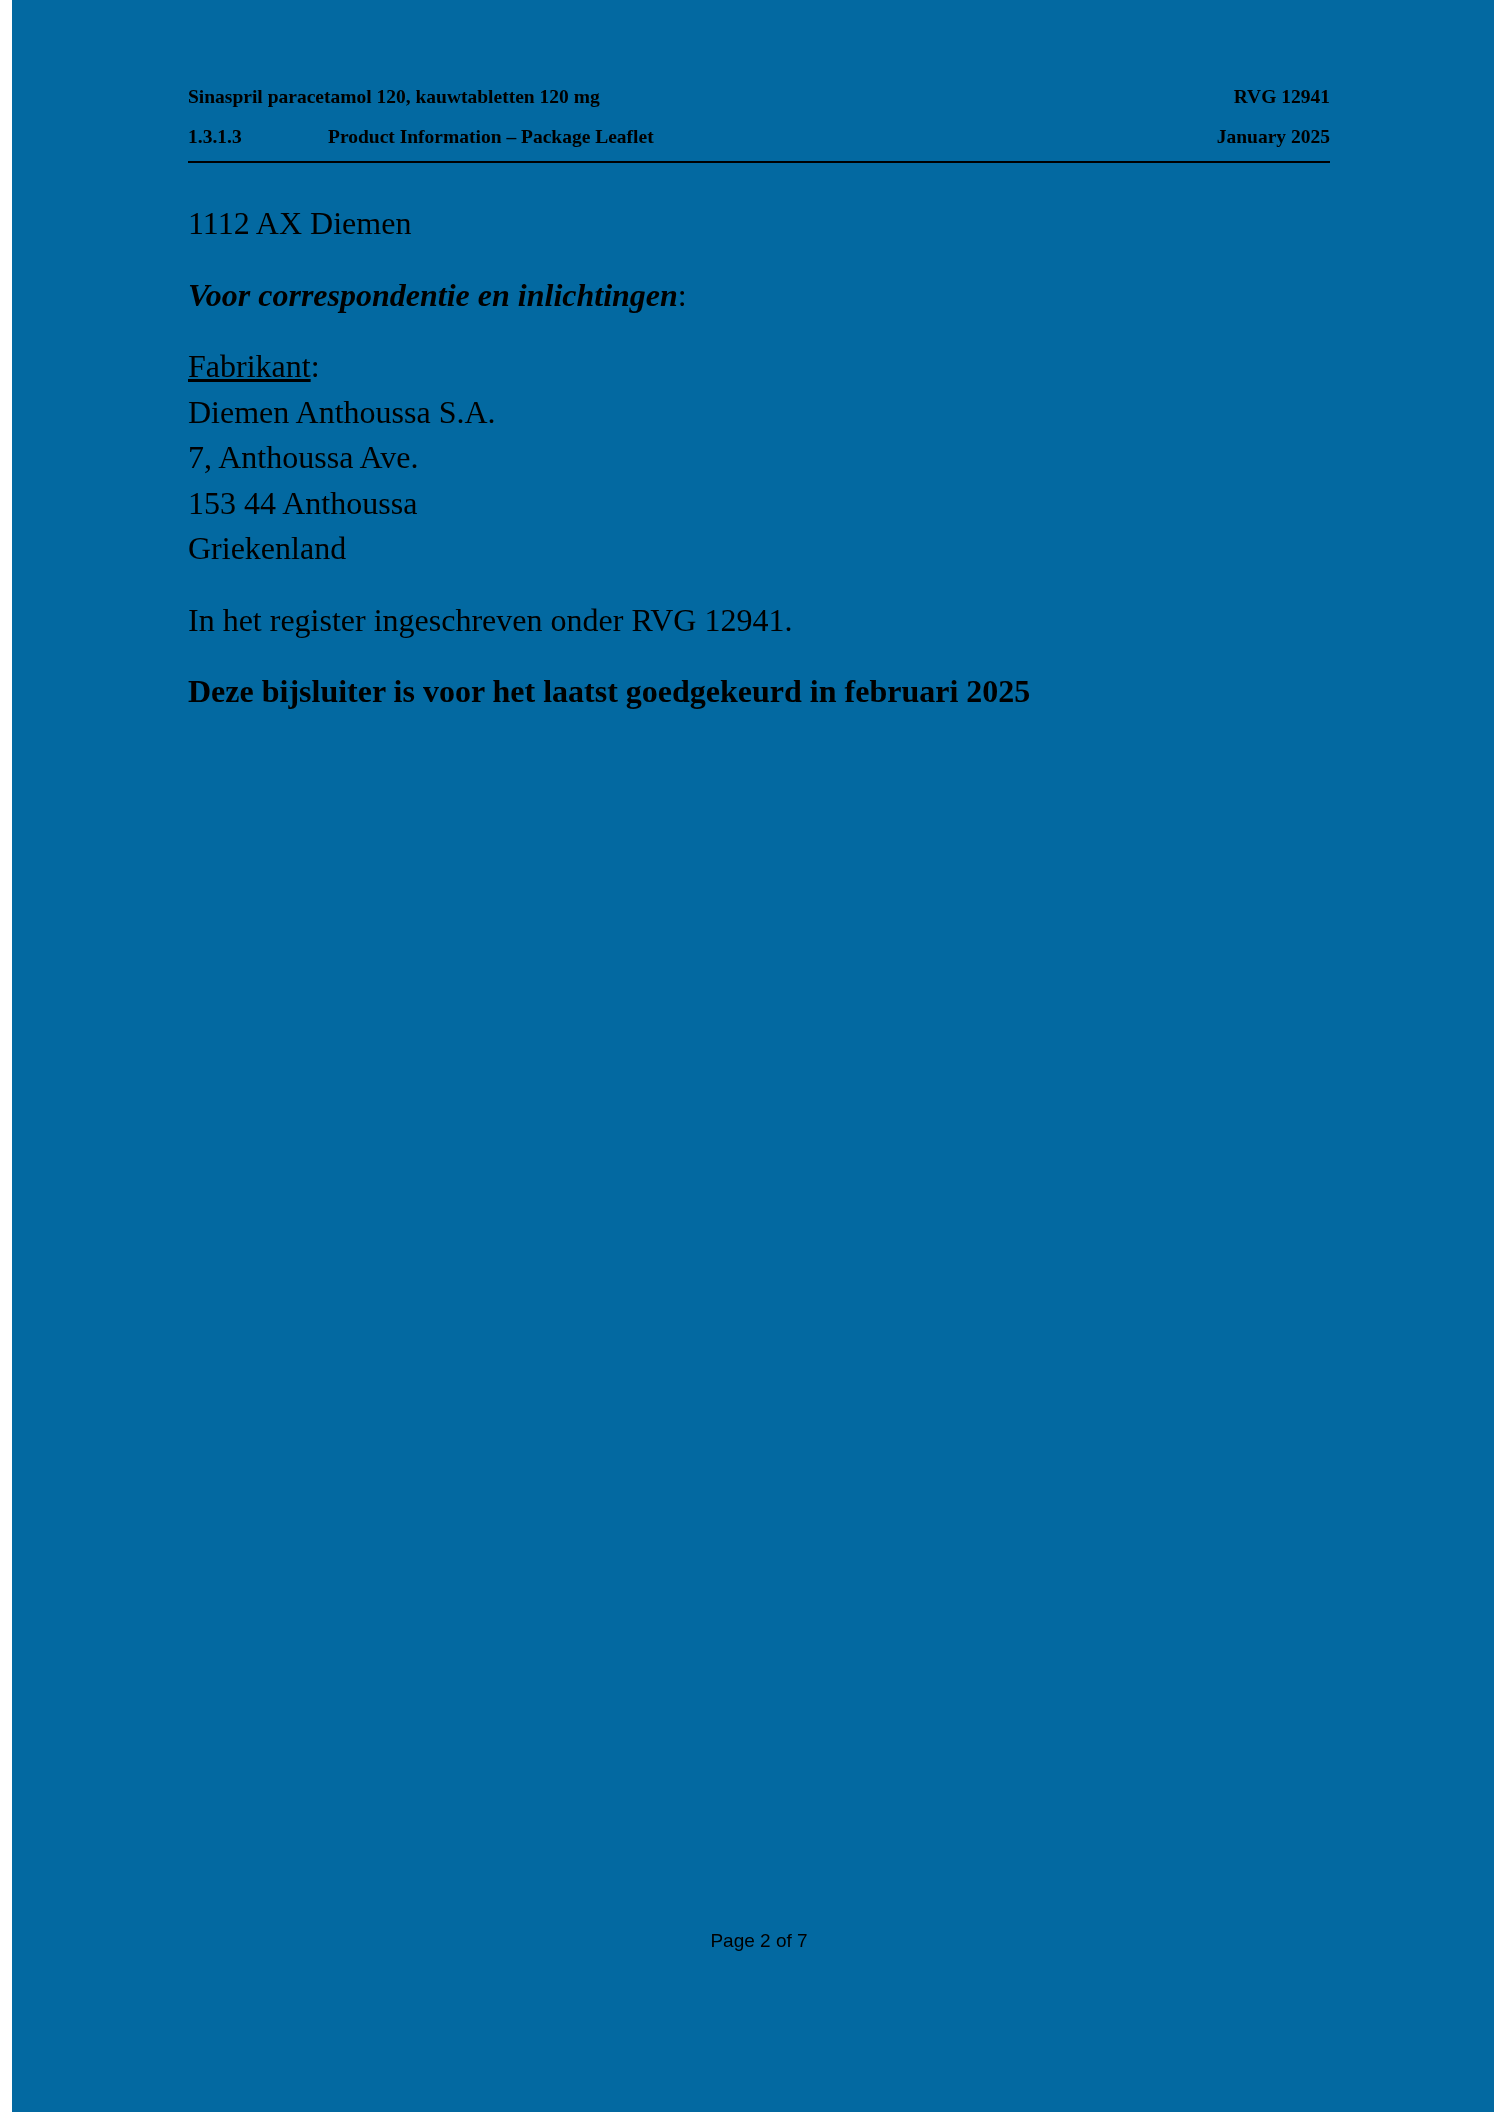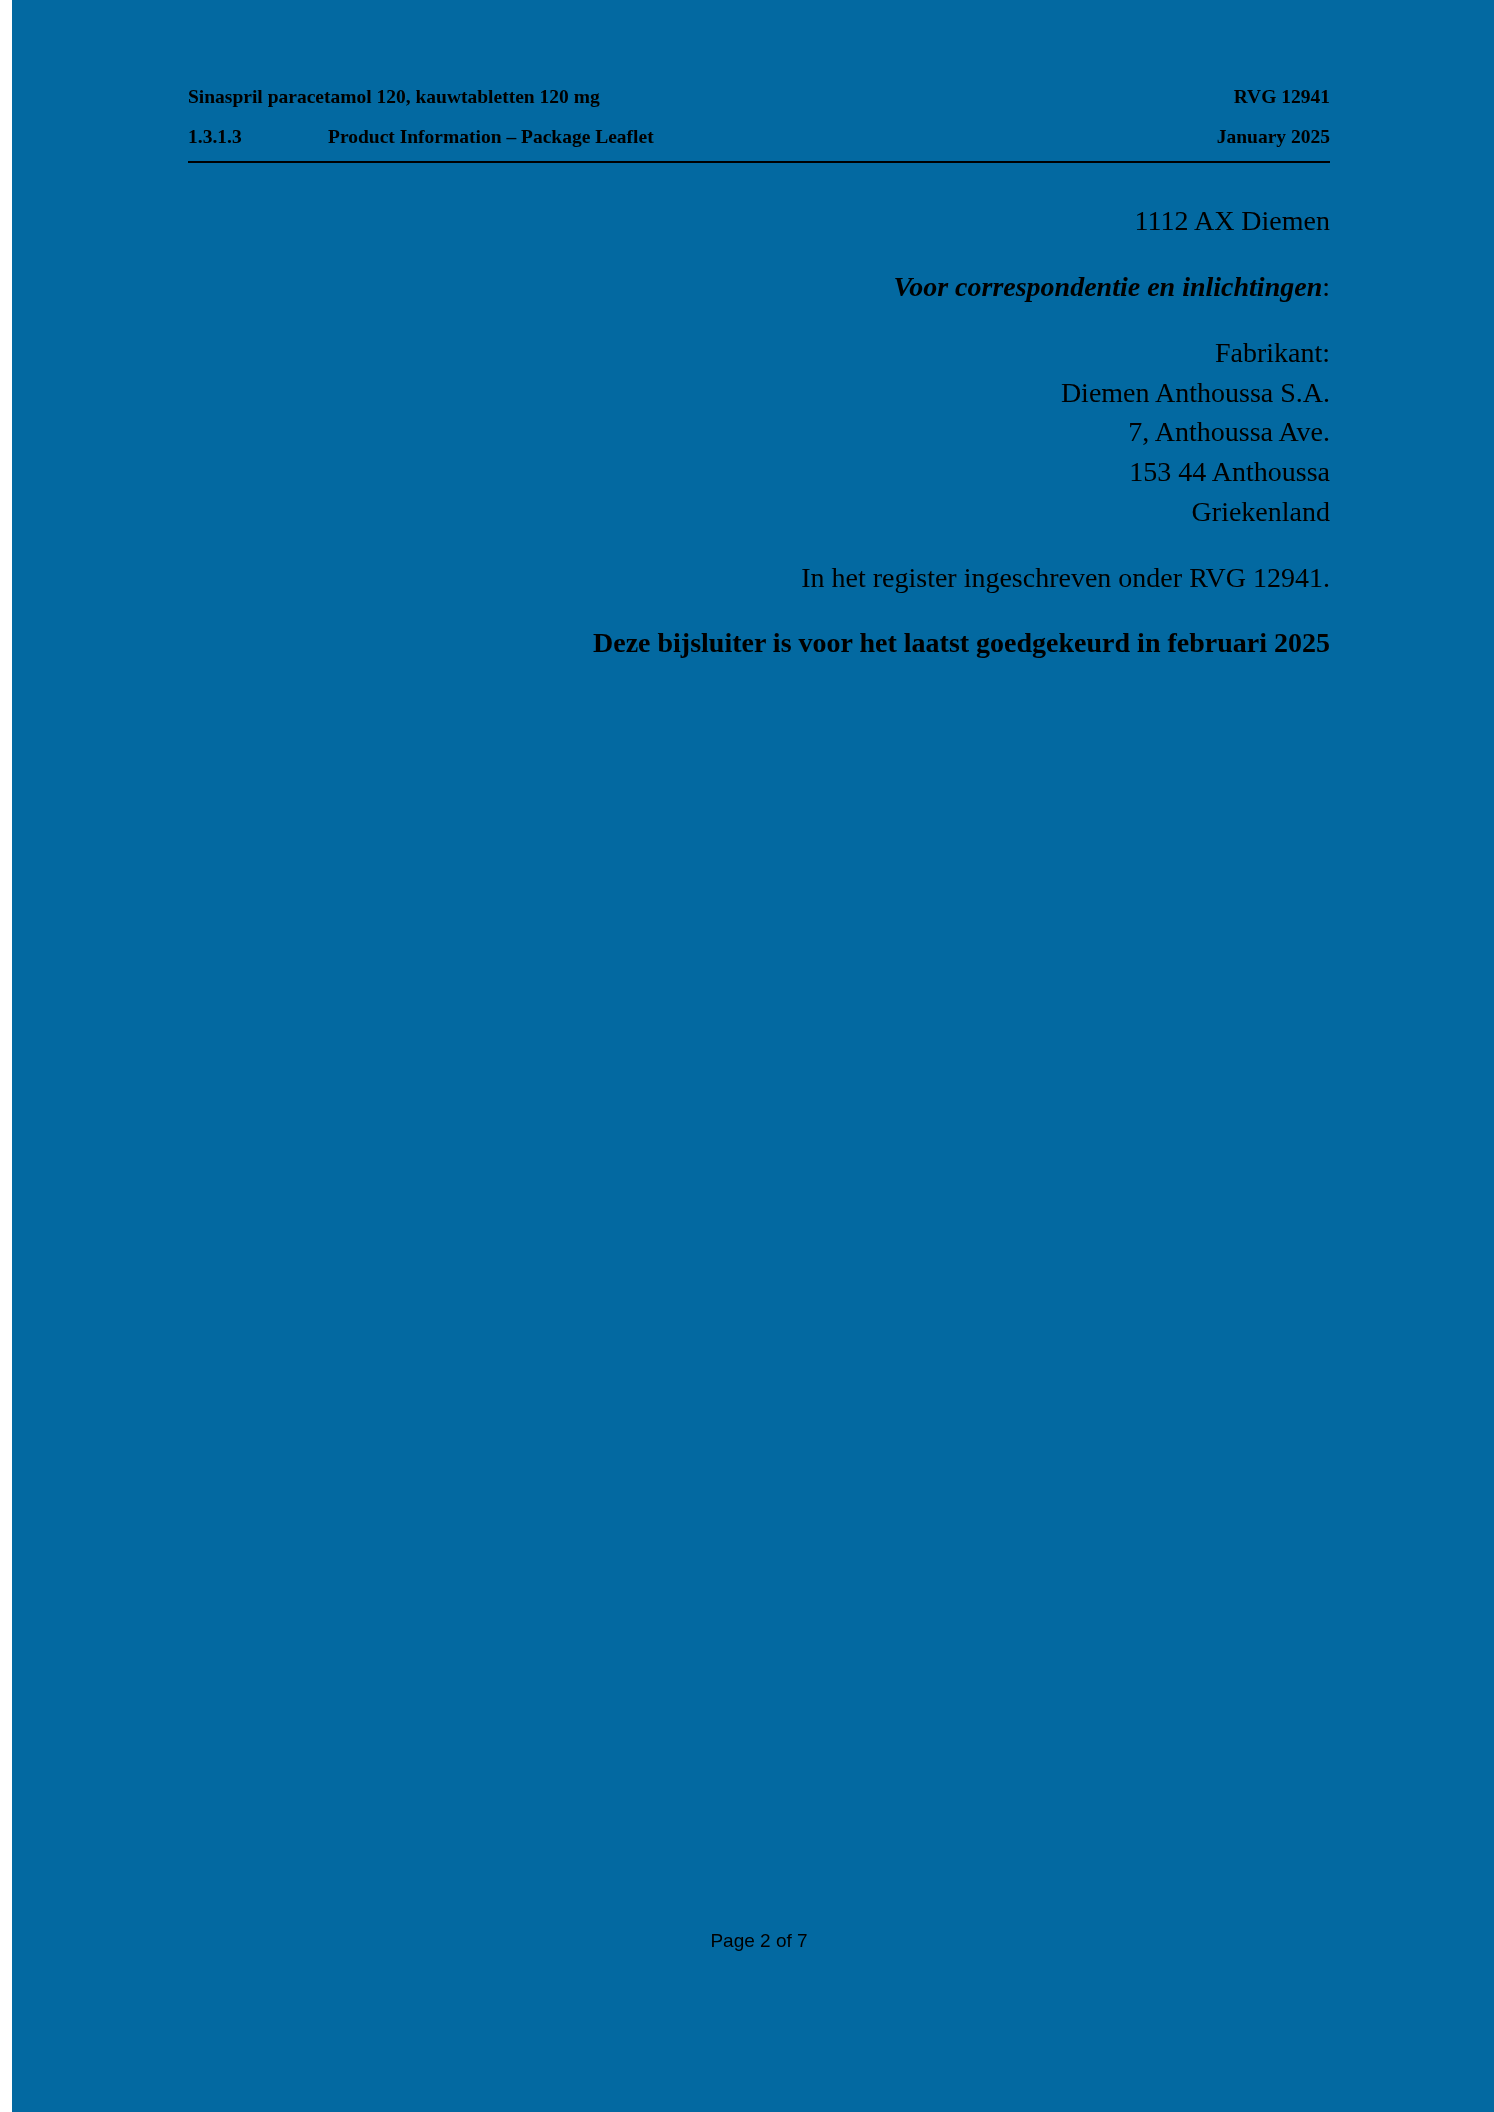--- a/index.html
+++ b/index.html
@@ -65,35 +65,35 @@
   .hdr-rule {
     border: 0;
     border-top: 2.2px solid #000;
     margin: 9px 0 0 0;
     width: 100%;
   }
 
   
   .body-text {
     margin-top: 38px;
-    font-size: 28px;
+    font-size: 32px;
     line-height: 1.42;
-    text-align: right;
   }
   .blk {
     margin: 0 0 26px 0;
   }
   .line {
     white-space: pre-wrap;
   }
   .italic {
     font-style: italic;
     font-weight: bold;
   }
   .underline {
+    text-decoration: underline;
   }
   .bold {
     font-weight: bold;
   }
 
   
   .doc-footer {
     position: absolute;
     left: 0;
     top: 1930px;

